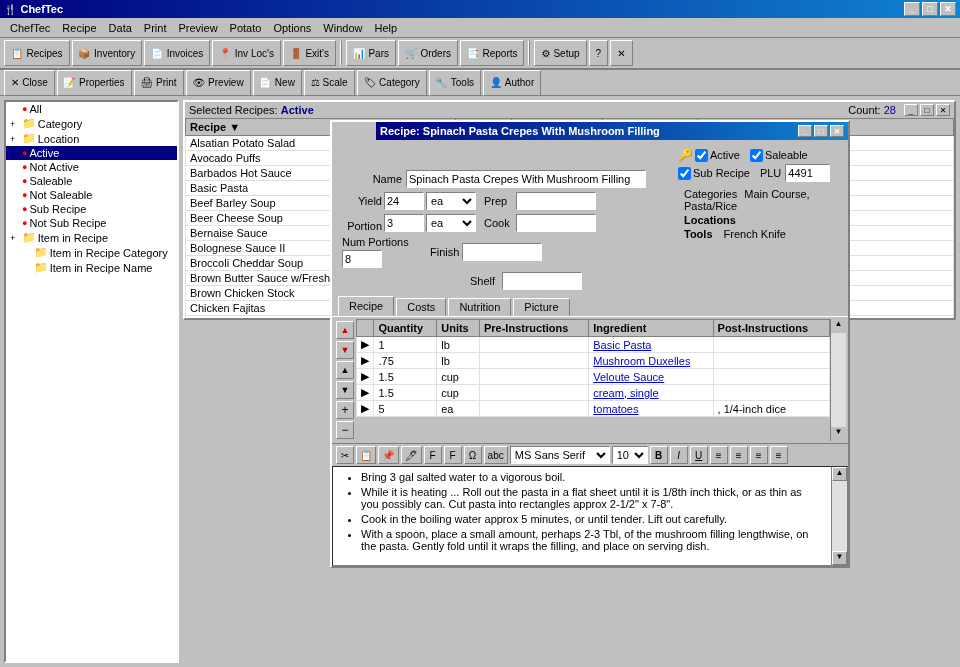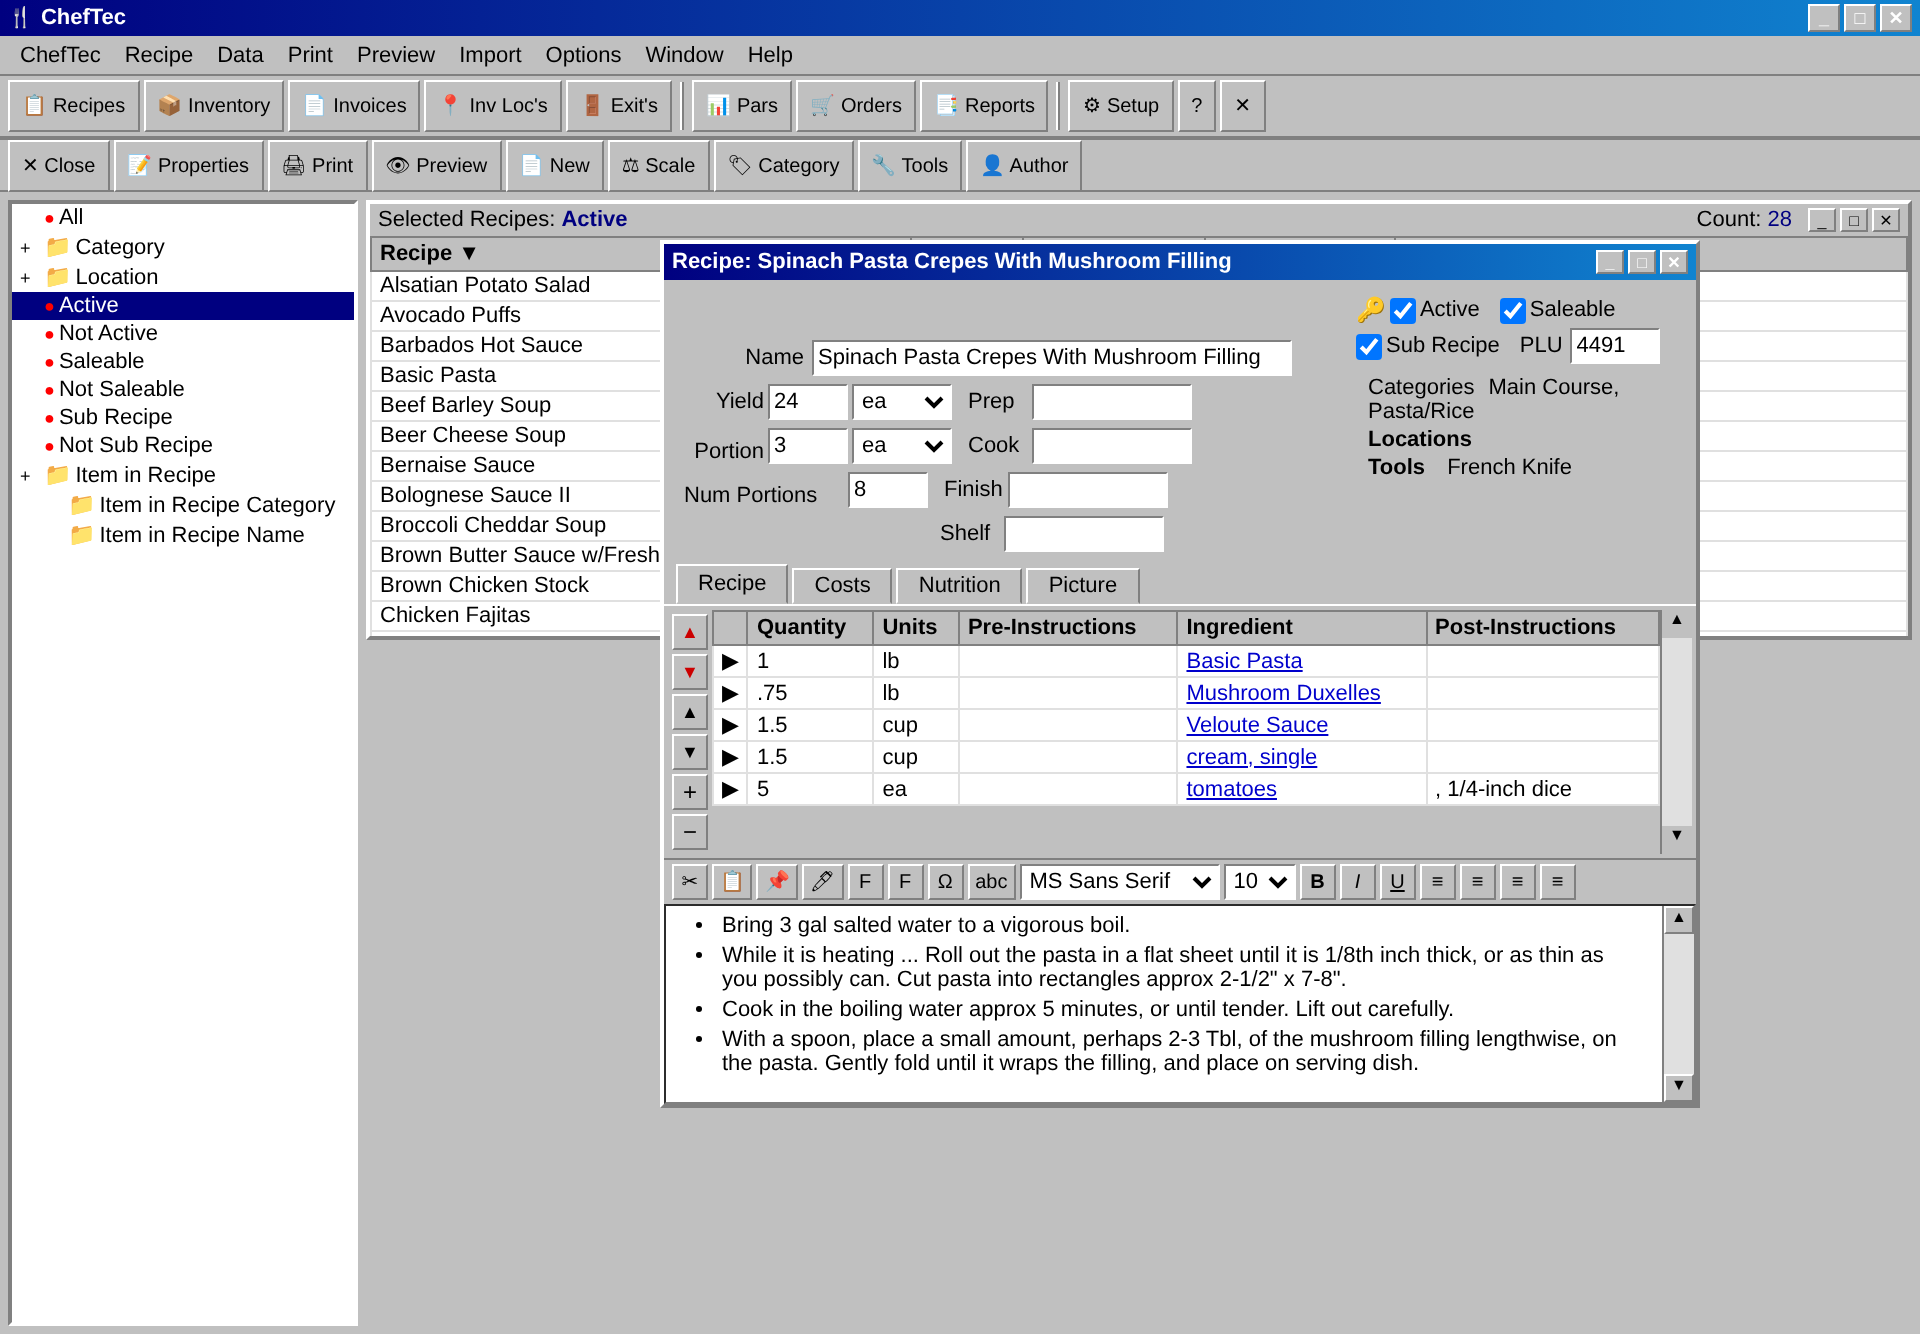--- a/index.html
+++ b/index.html
@@ -195,20 +195,21 @@
     }
     .detail-title-bar {
       background: linear-gradient(to right, #000080, #1084d0);
       color: white;
       height: 18px;
       display: flex;
       align-items: center;
       padding: 0 4px;
       font-size: 11px;
       font-weight: bold;
+      margin-left: 44px;
     }
 
     .form-row {
       display: flex;
       align-items: center;
       padding: 2px 6px;
       gap: 4px;
     }
     .form-label {
       width: 60px;
@@ -345,21 +346,21 @@
     <div class="title-bar-btn">✕</div>
   </div>
 </div>
 
 <div class="menu-bar">
   <span class="menu-item">ChefTec</span>
   <span class="menu-item">Recipe</span>
   <span class="menu-item">Data</span>
   <span class="menu-item">Print</span>
   <span class="menu-item">Preview</span>
-  <span class="menu-item">Import</span>
+  <span class="menu-item">Potato</span>
   <span class="menu-item">Options</span>
   <span class="menu-item">Window</span>
   <span class="menu-item">Help</span>
 </div>
 
 <div class="toolbar">
   <button class="toolbar-btn"><span>📋</span> Recipes</button>
   <button class="toolbar-btn"><span>📦</span> Inventory</button>
   <button class="toolbar-btn"><span>📄</span> Invoices</button>
   <button class="toolbar-btn"><span>📍</span> Inv Loc's</button>
@@ -627,21 +628,21 @@
             <option>ea</option>
           </select>
         </div>
         <div style="display:flex; align-items:center; gap:2px;">
           <span style="font-size:11px; width:30px;">Cook</span>
           <input type="text" class="form-input" style="width: 80px;" value="">
         </div>
       </div>
 
       <div style="display:flex; gap:8px; padding:2px 6px;">
-        <div style="display:flex; align-items:flex-end; gap:2px;">
+        <div style="display:flex; align-items:flex-start; gap:2px;flex-direction:column;">
           <span style="font-size:11px; width:80px;">Num Portions</span>
           <input type="text" class="form-input form-input-sm" value="8" style="">
         </div>
         <div style="display:flex; align-items:center; gap:2px;">
           <span style="font-size:11px; width:30px;">Finish</span>
           <input type="text" class="form-input" style="width: 80px;" value="">
         </div>
       </div>
 
       <div style="display:flex; gap:8px; padding:2px 6px;">

